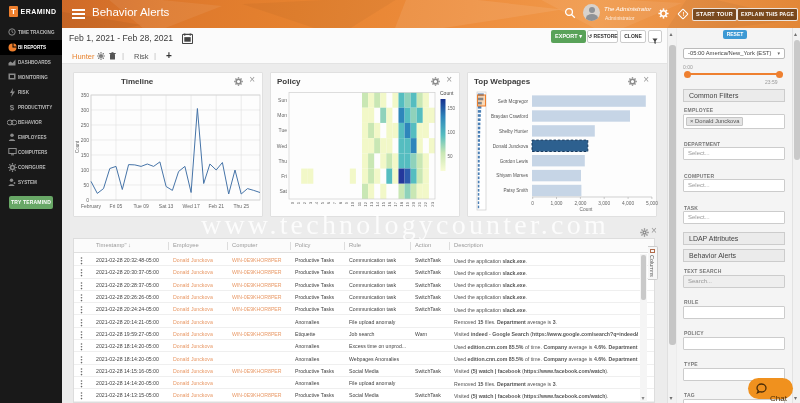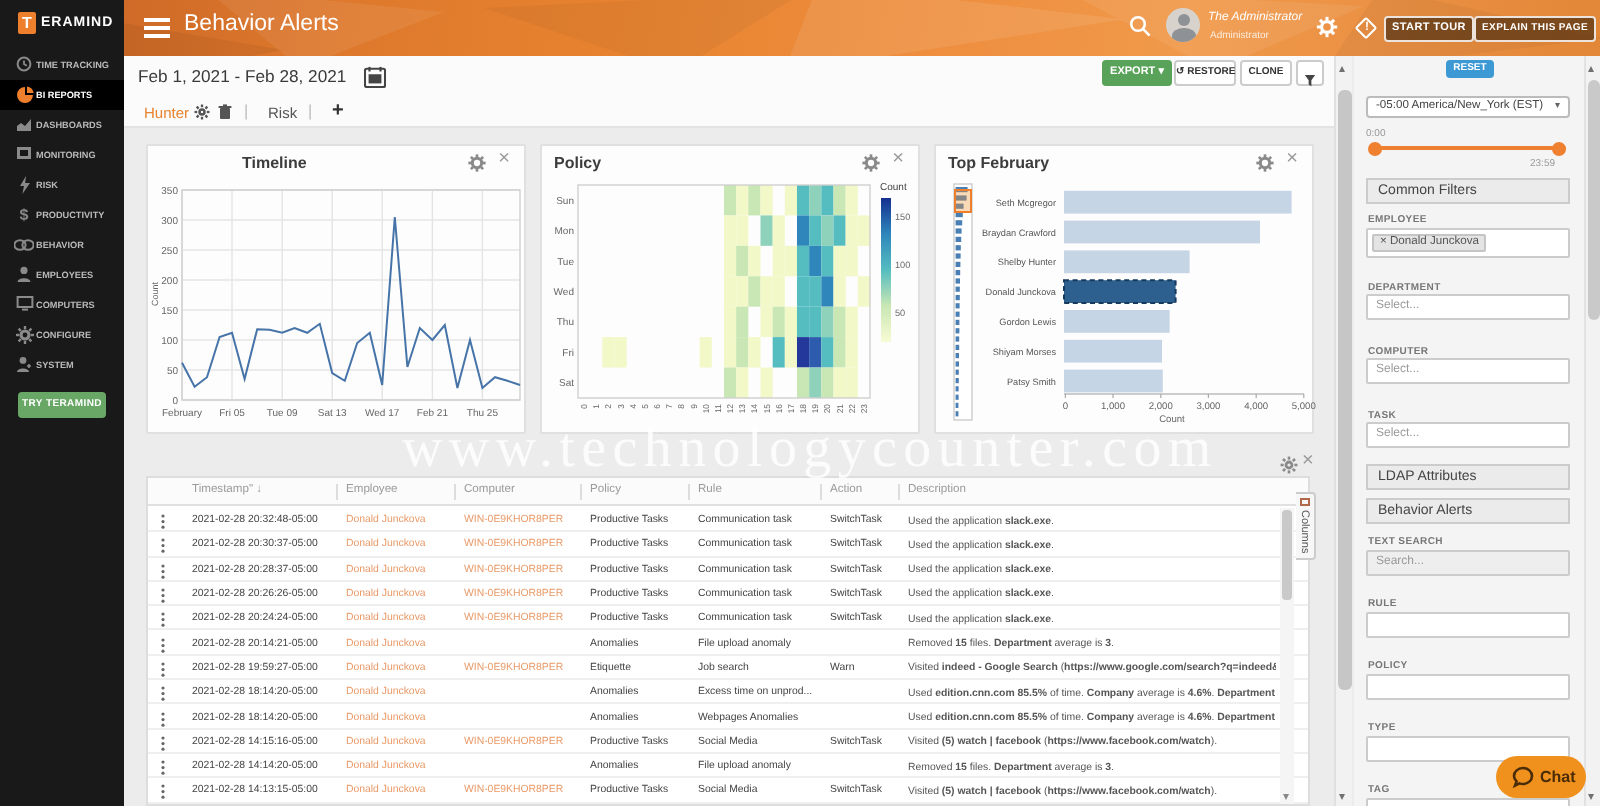--- a/index.html
+++ b/index.html
@@ -379,21 +379,21 @@
           <stop offset="1" stop-color="#f8fbd4"></stop>
         </linearGradient>
       </defs>
       <rect x="169.5" y="12" width="5" height="72" fill="url(#hleg)"></rect>
       <text x="176.5" y="23" font-size="4.6" fill="#666">150</text>
       <text x="176.5" y="47" font-size="4.6" fill="#666">100</text>
       <text x="176.5" y="71" font-size="4.6" fill="#666">50</text>
     </svg>
 </div>
 <div class="abs" style="left:467px;top:72px;width:190px;height:145px;background:#fdfdfd;border:1px solid #e0e0e0;border-radius:1px;">
-    <div class="abs" style="left:6px;top:4px;font-size:8px;font-weight:bold;color:#3c3c3c;">Top February</div>
+    <div class="abs" style="left:6px;top:4px;font-size:8px;font-weight:bold;color:#3c3c3c;">Top Webpages</div>
     <svg class="abs" style="right:19px;top:4px;" width="9" height="9" viewBox="0 0 10 10">
       <circle cx="5" cy="5" r="2.6" fill="none" stroke="#8a8a8a" stroke-width="1.7"></circle>
       <g stroke="#8a8a8a" stroke-width="1.5">
         <line x1="5" y1="0.2" x2="5" y2="1.7"></line>
         <line x1="5" y1="8.3" x2="5" y2="9.8"></line>
         <line x1="0.2" y1="5" x2="1.7" y2="5"></line>
         <line x1="8.3" y1="5" x2="9.8" y2="5"></line>
         <line x1="1.6" y1="1.6" x2="2.7" y2="2.7"></line>
         <line x1="7.3" y1="7.3" x2="8.4" y2="8.4"></line>
         <line x1="7.3" y1="2.7" x2="8.4" y2="1.6"></line>
@@ -718,13 +718,13 @@
 </div>
 <div class="abs" style="left:792px;top:28px;width:8px;height:375px;background:#f2f2f2;border-left:1px solid #e2e2e2;">
     <div class="abs" style="left:1px;top:2px;font-size:6px;color:#707070;">▴</div>
     <div class="abs" style="left:1px;top:12px;width:6px;height:120px;background:#c9c9c9;border-radius:3px;"></div>
     <div class="abs" style="left:1px;top:366px;font-size:6px;color:#707070;">▾</div>
   </div>
 <div class="abs" style="left:748px;top:378px;width:45px;height:21px;background:#f0911e;border-radius:11px;z-index:20;">
     <svg class="abs" style="left:8px;top:5px;" width="11" height="11" viewBox="0 0 11 11">
       <path d="M5.5 1 C8 1 10 2.8 10 5 C10 7.2 8 9 5.5 9 C4.9 9 4.3 8.9 3.8 8.7 L1.5 9.8 L2.3 7.7 C1.5 7 1 6.05 1 5 C1 2.8 3 1 5.5 1 Z" fill="none" stroke="#4a2c08" stroke-width="1.3"></path>
     </svg>
-    <div class="abs" style="left:22px;top:6px;font-size:8px;font-weight:bold;color:#4a2c08;">Chat</div>
+    <div class="abs" style="left:22px;top:16px;font-size:8px;font-weight:normal;color:#4a2c08;">Chat</div>
   </div>
 </body></html>

